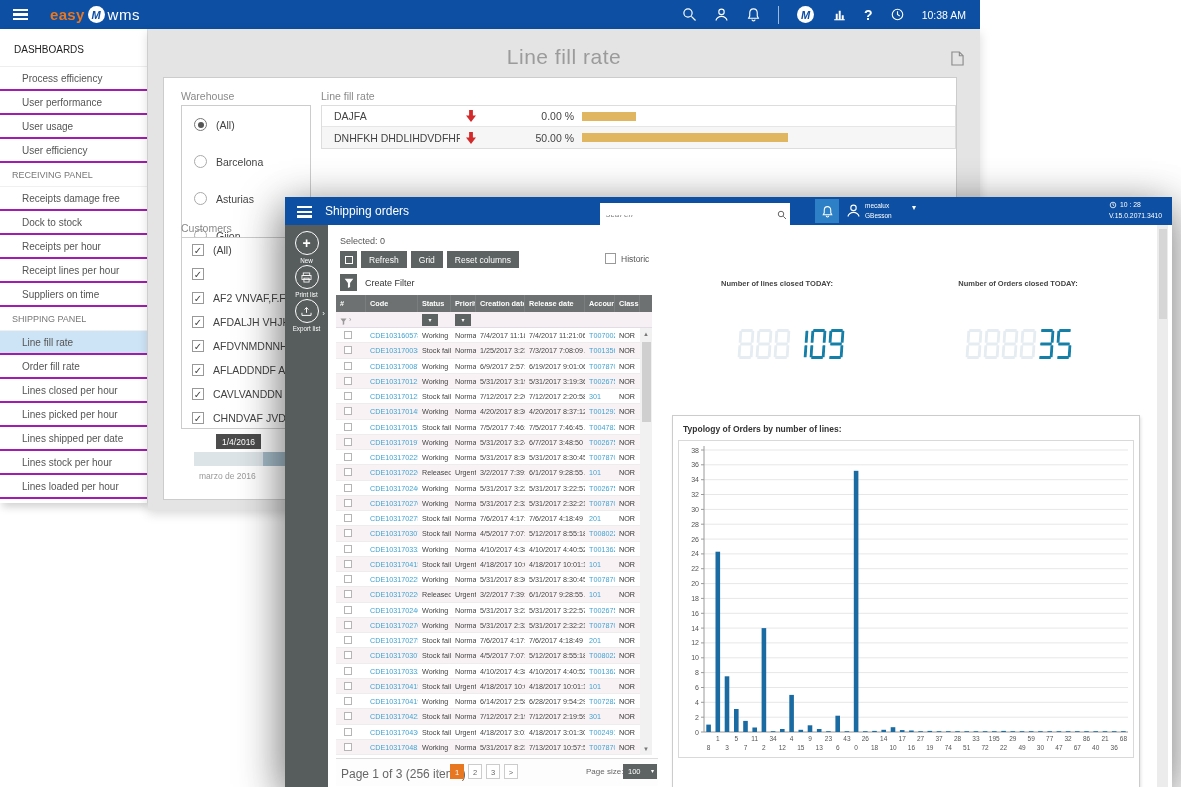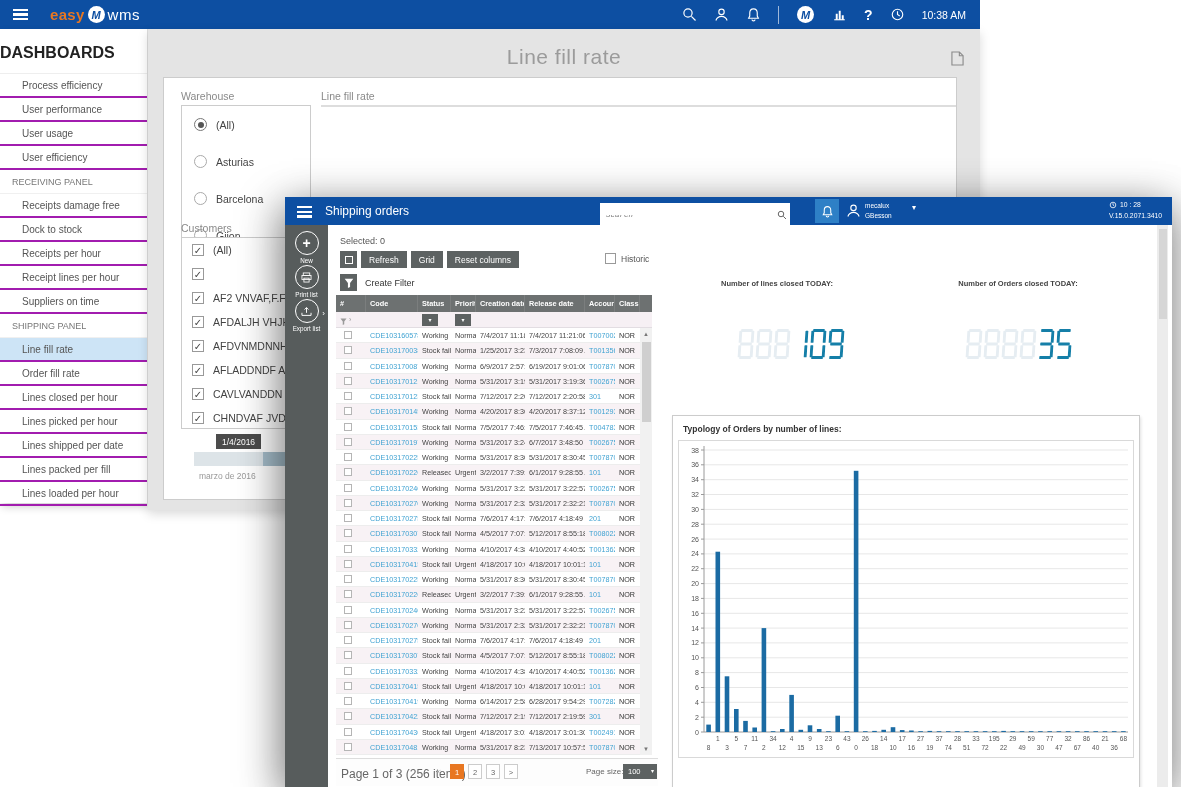--- a/index.html
+++ b/index.html
@@ -16,21 +16,21 @@
 .b-circle b{color:#0d4fa2;font-size:11px;font-style:italic}
 .b-wms{color:#fff;font-size:15px;letter-spacing:.5px}
 .tb-icons{margin-left:auto;display:flex;align-items:center;gap:17px;padding-right:14px;height:100%}
 .tb-ic{width:15px;height:15px;display:inline-block;cursor:pointer}
 .tb-div{width:1px;height:18px;background:rgba(255,255,255,.6)}
 .tb-help{color:#fff;font-size:14px;font-weight:bold;cursor:pointer}
 .tb-time{color:#fff;font-size:10.5px}
 
 
 .sidebar{position:absolute;left:0;top:29px;width:148px;height:474px;background:#fff;border-right:1px solid #ddd;box-shadow:2px 4px 8px rgba(0,0,0,.18)}
-.sb-header{font-size:16px;font-weight:bold;color:#222;padding:15px 0 11px 0;border-bottom:1px solid #eee}
+.sb-header{font-size:10px;font-weight:normal;color:#222;padding:15px 0 11px 14px;border-bottom:1px solid #eee}
 .sb-item{font-size:10px;color:#555;padding:0 0 6px 22px;height:24px;line-height:24px;border-bottom:2px solid #a21caf;cursor:pointer;white-space:nowrap;overflow:hidden}
 .sb-item.sel{background:#cde4f6}
 .sb-sec{font-size:9px;color:#777;padding:0 0 0 12px;height:24px;line-height:24px;border-bottom:1px solid #f0f0f0}
 
 
 .dmain{position:absolute;left:148px;top:29px;width:832px;height:481px;background:#e4e4e4;box-shadow:0 4px 10px rgba(0,0,0,.15)}
 .page-title{position:absolute;top:16px;left:0;width:100%;text-align:center;font-size:21px;font-weight:300;color:#9b9b9b;letter-spacing:.5px}
 .doc-icon{position:absolute;right:16px;top:22px;cursor:pointer}
 .card{position:absolute;left:15px;top:48px;width:794px;height:423px;background:#fff;border:1px solid #ccc}
 .flabel{position:absolute;font-size:10.5px;color:#8a8a8a}
@@ -193,46 +193,46 @@
           <div class="sb-item">Dock to stock</div>
           <div class="sb-item">Receipts per hour</div>
           <div class="sb-item">Receipt lines per hour</div>
           <div class="sb-item">Suppliers on time</div>
           <div class="sb-sec">SHIPPING PANEL</div>
           <div class="sb-item sel">Line fill rate</div>
           <div class="sb-item">Order fill rate</div>
           <div class="sb-item">Lines closed per hour</div>
           <div class="sb-item">Lines picked per hour</div>
           <div class="sb-item">Lines shipped per date</div>
-          <div class="sb-item">Lines packed per fill</div>
+          <div class="sb-item">Lines stock per hour</div>
           <div class="sb-item">Lines loaded per hour</div>
         </div>
     </aside>
 
     <div class="dmain">
       <div class="page-title">Line fill rate</div>
       <span class="doc-icon"><svg width="13" height="15" viewBox="0 0 14 16">
             <path d="M1 1h8l4 4v10H1z" fill="none" stroke="#8a8a8a" stroke-width="1.2"></path>
             <path d="M9 1v4h4" fill="none" stroke="#8a8a8a" stroke-width="1.2"></path>
           </svg></span>
 
       <div class="card">
         <div class="flabel" style="left:17px;top:12px">Warehouse</div>
         <div class="wh-box">
             <div class="radio-row">
               <span class="radio on"></span>
               <span class="opt-label">(All)</span>
             </div>
             <div class="radio-row">
               <span class="radio"></span>
-              <span class="opt-label">Asturias</span>
+              <span class="opt-label">Barcelona</span>
             </div>
             <div class="radio-row">
               <span class="radio"></span>
-              <span class="opt-label">Barcelona</span>
+              <span class="opt-label">Asturias</span>
             </div>
             <div class="radio-row">
               <span class="radio"></span>
               <span class="opt-label">Gijon</span>
             </div>
           </div>
 
         <div class="flabel" style="left:17px;top:144px">Customers</div>
         <div class="cust-box">
             <div class="check-row">
@@ -271,20 +271,40 @@
 
         <div class="tl-tooltip">1/4/2016</div>
         <div class="tl-track">
             <div class="tl-seg"></div>
           </div>
         <div class="tl-month">marzo de 2016</div>
         <div class="tl-next">ab</div>
 
         <div class="flabel" style="left:157px;top:12px">Line fill rate</div>
         <div class="lf-table">
+            <div class="lf-row">
+              <span class="lf-name">DAJFA</span>
+              <span class="lf-arrow"><svg width="10" height="12" viewBox="0 0 10 12">
+                  <path d="M3.1 0h3.8v5.5H10L5 12 0 5.5h3.1z" fill="#d32b2b"></path>
+                </svg></span>
+              <span class="lf-pct">0.00 %</span>
+              <span class="lf-barzone">
+                <span class="lf-bar" style="width: 54px;"></span>
+              </span>
+            </div>
+            <div class="lf-row alt">
+              <span class="lf-name">DNHFKH DHDLIHDVDFHF</span>
+              <span class="lf-arrow"><svg width="10" height="12" viewBox="0 0 10 12">
+                  <path d="M3.1 0h3.8v5.5H10L5 12 0 5.5h3.1z" fill="#d32b2b"></path>
+                </svg></span>
+              <span class="lf-pct">50.00 %</span>
+              <span class="lf-barzone">
+                <span class="lf-bar" style="width: 206px;"></span>
+              </span>
+            </div>
           </div>
       </div>
     </div>
   </div>
 
   <div class="ship">
     <div class="stitle">
       <span class="hamb">
           <i></i>
           <i></i>

